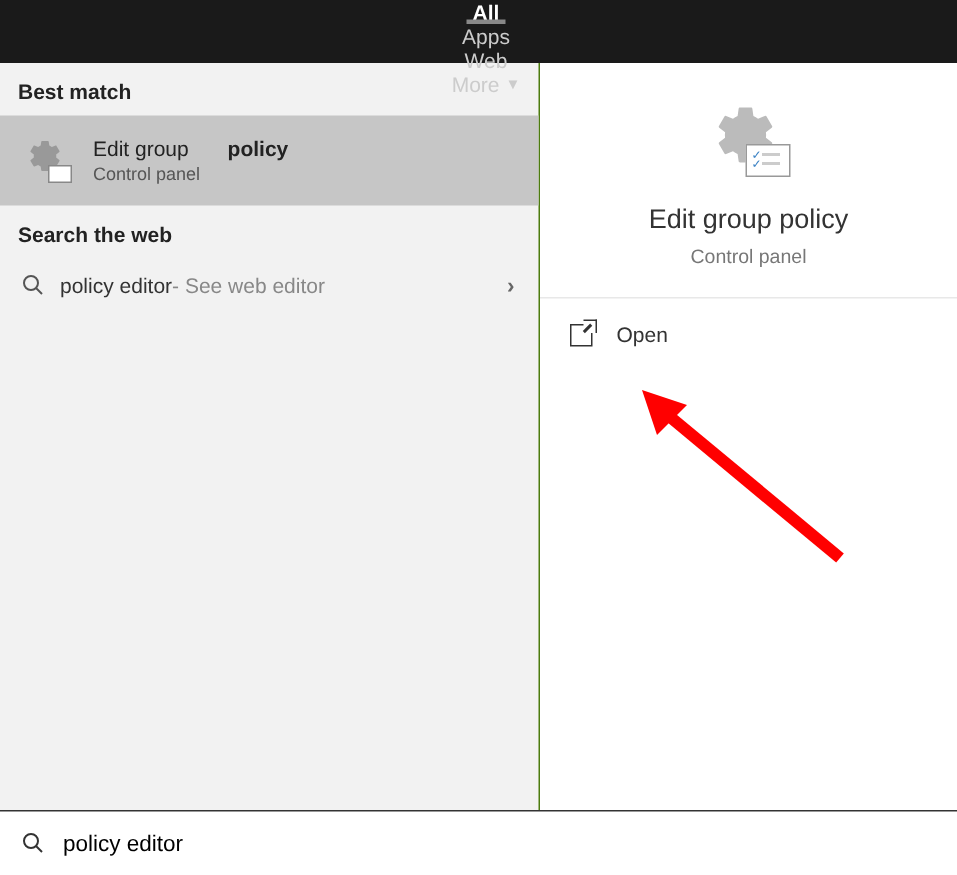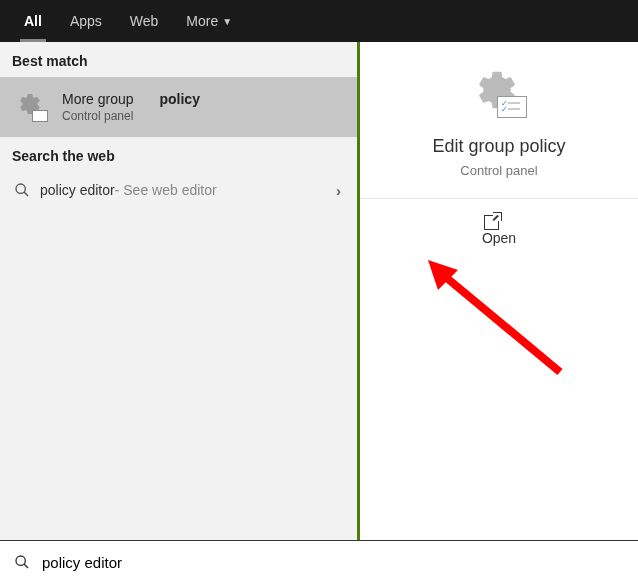--- a/index.html
+++ b/index.html
@@ -4,20 +4,21 @@
   <style>
     * { margin: 0; padding: 0; box-sizing: border-box; font-family: "Segoe UI", Arial, sans-serif; }
     body { width: 638px; height: 583px; background: #fff; overflow: hidden; position: relative; }
     
     .top-tabs {
       background: #1a1a1a;
       height: 42px;
       display: flex;
       align-items: center;
       padding-left: 10px;
+      flex-direction: column;
     }
     .tab {
       color: #ccc;
       font-size: 14px;
       padding: 0 14px;
       height: 42px;
       display: flex;
       align-items: center;
       cursor: pointer;
       position: relative;
@@ -38,21 +39,21 @@
     .tab .chev { margin-left: 4px; font-size: 10px; }
     
     .content {
       display: flex;
       height: calc(100% - 42px - 43px);
     }
     
     .left-pane {
       width: 360px;
       background: #f2f2f2;
-      border-right: 3px solid #4d7c0f;
+      border-right: 1px solid #4d7c0f;
     }
     
     .section-header {
       font-size: 14px;
       font-weight: 600;
       padding: 11px 12px 8px 12px;
       color: #222;
     }
     
     .result-item {
@@ -147,21 +148,20 @@
     .check-tick { color: #3b82c4; font-size: 8px; position: absolute; }
     .preview-title { font-size: 18px; color: #333; margin-bottom: 6px; }
     .preview-sub { font-size: 13px; color: #777; }
     
     .action-row {
       display: flex;
       align-items: center;
       padding: 16px 20px;
       font-size: 14px;
       color: #333;
-      flex-direction: column;
     }
     .action-row .open-ic {
       width: 15px; height: 15px;
       border: 1.5px solid #333;
       position: relative;
       margin-right: 16px;
     }
     .action-row .open-ic::before {
       content: "";
       position: absolute;
@@ -227,21 +227,21 @@
 
     <div class="result-item">
       <div class="result-icon">
         <svg class="gear" viewBox="0 0 24 24">
           <path fill="#999" d="M12,8A4,4 0 0,1 16,12A4,4 0 0,1 12,16A4,4 0 0,1 8,12A4,4 0 0,1 12,8M12,10A2,2 0 0,0 10,12A2,2 0 0,0 12,14A2,2 0 0,0 14,12A2,2 0 0,0 12,10M10,22C9.75,22 9.54,21.82 9.5,21.58L9.13,18.93C8.5,18.68 7.96,18.34 7.44,17.94L4.95,18.95C4.73,19.03 4.46,18.95 4.34,18.73L2.34,15.27C2.21,15.05 2.27,14.78 2.46,14.63L4.57,12.97L4.5,12L4.57,11L2.46,9.37C2.27,9.22 2.21,8.95 2.34,8.73L4.34,5.27C4.46,5.05 4.73,4.96 4.95,5.05L7.44,6.05C7.96,5.66 8.5,5.32 9.13,5.07L9.5,2.42C9.54,2.18 9.75,2 10,2H14C14.25,2 14.46,2.18 14.5,2.42L14.87,5.07C15.5,5.32 16.04,5.66 16.56,6.05L19.05,5.05C19.27,4.96 19.54,5.05 19.66,5.27L21.66,8.73C21.79,8.95 21.73,9.22 21.54,9.37L19.43,11L19.5,12L19.43,13L21.54,14.63C21.73,14.78 21.79,15.05 21.66,15.27L19.66,18.73C19.54,18.95 19.27,19.04 19.05,18.95L16.56,17.95C16.04,18.34 15.5,18.68 14.87,18.93L14.5,21.58C14.46,21.82 14.25,22 14,22H10Z"></path>
         </svg>
         <div class="doc-mini"></div>
       </div>
       <div class="result-text">
         <div class="title">
-          <span>More group </span><b>policy</b>
+          <span>Edit group </span><b>policy</b>
         </div>
         <div class="sub">Control panel</div>
       </div>
     </div>
 
     <div class="section-header">Search the web</div>
 
     <div class="web-item">
       <svg class="search-ic" viewBox="0 0 24 24">
         <circle cx="10" cy="10" r="7" fill="none" stroke="#555" stroke-width="2"></circle>

